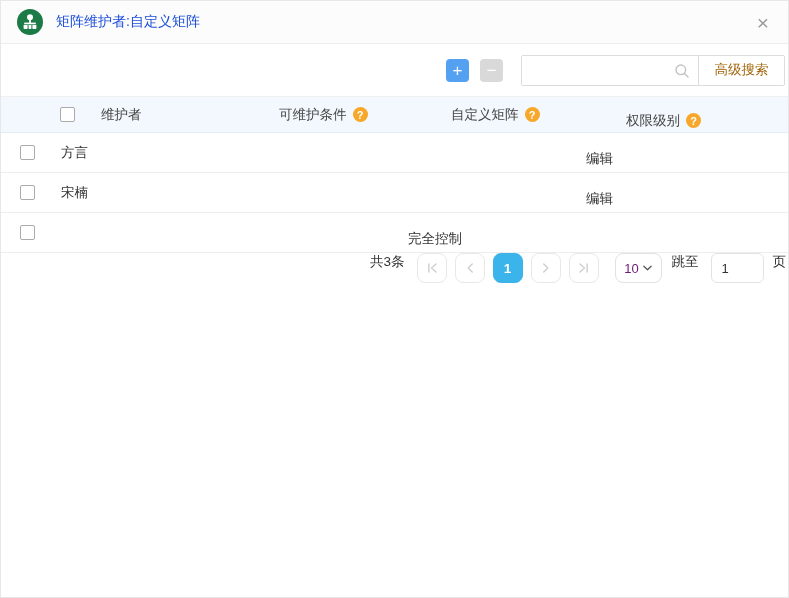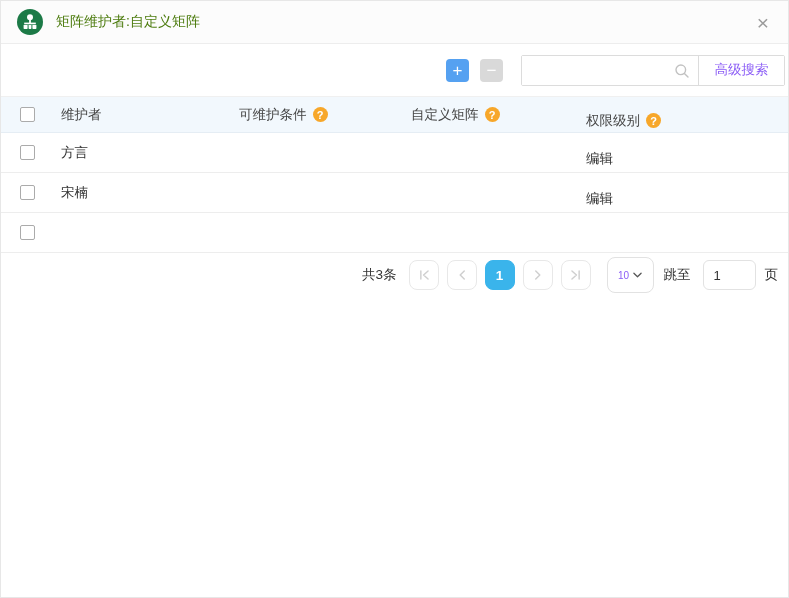--- a/index.html
+++ b/index.html
@@ -18,21 +18,21 @@
   }
   
   .titlebar {
     height: 43px;
     display: flex; align-items: center;
     padding: 0 16px 0 16px;
     background: #fcfcfc;
     border-bottom: 1px solid #ededed;
   }
   .brand-icon { width: 26px; height: 26px; flex: 0 0 26px; }
-  .title { margin-left: 13px; font-size: 14px; color: #4d7c0f; }
+  .title { margin-left: 13px; font-size: 14px; color: #1d4ed8; }
   .close-btn {
     margin-left: auto;
     font-size: 21px; line-height: 21px;
     color: #9b9b9b;
     cursor: pointer;
     padding: 0 3px;
     background: none; border: none;
     font-family: "Liberation Sans", sans-serif;
   }
   
@@ -63,32 +63,32 @@
     border: none; outline: none;
     padding: 0 30px 0 10px;
     font-size: 13px;
     font-family: "Liberation Sans", "DejaVu Sans", sans-serif;
   }
   .search-icon { position: absolute; right: 8px; top: 7px; }
   .adv-search-btn {
     width: 86px;
     border: none; border-left: 1px solid #dcdcdc;
     background: #fff;
-    font-size: 13.5px; color: #8b5cf6;
+    font-size: 13.5px; color: #a16207;
     cursor: pointer;
     font-family: "Liberation Sans", "DejaVu Sans", sans-serif;
   }
   
   .thead {
     height: 37px;
     background: #f2f8fd;
     border-top: 1px solid #f0f0f0;
     border-bottom: 1px solid #e5edf4;
     display: flex; align-items: center;
-    font-size: 13.5px; color: #444;
+    font-size: 13.5px; color: #444; padding-left: 40px;
   }
   .tr {
     height: 40px;
     display: flex; align-items: center;
     border-bottom: 1px solid #ededed;
     font-size: 13.5px; color: #333;
     background: #fff;
   }
   .col-check { flex: 0 0 60px; padding-left: 19px; display: flex; align-items: center; }
   .col-maintainer { flex: 0 0 178px; }
@@ -107,47 +107,47 @@
     width: 15px; height: 15px;
     margin-left: 6px;
     border-radius: 50%;
     background: #f7a72a;
     color: #fff; font-size: 11px; font-weight: bold;
     cursor: pointer;
   }
   
   .pagination {
     height: 44px;
-    display: flex; align-items: center; justify-content: flex-end;
-    padding-right: 10px;
+    display: flex; justify-content: flex-end;
+    padding-right: 2px;
     font-size: 13.5px; color: #333;
   }
   .total-label { margin-right: 12px; }
   .page-btn {
     width: 30px; height: 30px;
     margin-right: 8px;
     border: 1px solid #e8e8e8; border-radius: 8px;
     background: #fff;
     display: inline-flex; align-items: center; justify-content: center;
     cursor: pointer;
     color: #ccc;
   }
   .page-btn.active {
     background: #3ab4eb; border-color: #3ab4eb;
     color: #fff; font-size: 13.5px; font-weight: bold;
     font-family: "Liberation Sans", sans-serif;
   }
   .pagesize-select {
-    width: 47px; height: 36px;
+    width: 47px; height: 30px;
     margin: 0 10px 0 8px;
     border: 1px solid #e2e2e2; border-radius: 8px;
     background: #fff;
     display: inline-flex; align-items: center; justify-content: center;
     gap: 4px;
-    font-size: 10px; color: #8b5cf6;
+    font-size: 13px; color: #701a75;
     cursor: pointer;
   }
   .jump-label { margin-right: 12px; }
   .jump-input {
     width: 53px; height: 30px;
     border: 1px solid #e2e2e2; border-radius: 6px;
     padding: 0 0 0 10px;
     font-size: 13px; color: #333;
     outline: none;
     font-family: "Liberation Sans", "DejaVu Sans", sans-serif;
@@ -240,20 +240,21 @@
     <div class="col-cond"></div>
     <div class="col-cols"></div>
     <div class="col-perm">编辑</div>
   </div>
   <div class="tr">
     <div class="col-check">
         <input type="checkbox" class="checkbox" style="">
       </div>
     <div class="col-cond"></div>
     <div class="col-cols"></div>
+    <div class="col-perm">完全控制</div>
   </div>
 
   <div class="pagination">
     <span class="total-label">共3条</span>
 
     <button class="page-btn">
       <svg width="18" height="18" viewBox="0 0 20 20">
         <path d="M6.5 5.5 V14.5 M14.5 5.5 L9.5 10 L14.5 14.5" fill="none" stroke="#cfcfcf" stroke-width="1.6" stroke-linecap="round" stroke-linejoin="round"></path>
       </svg>
     </button>

